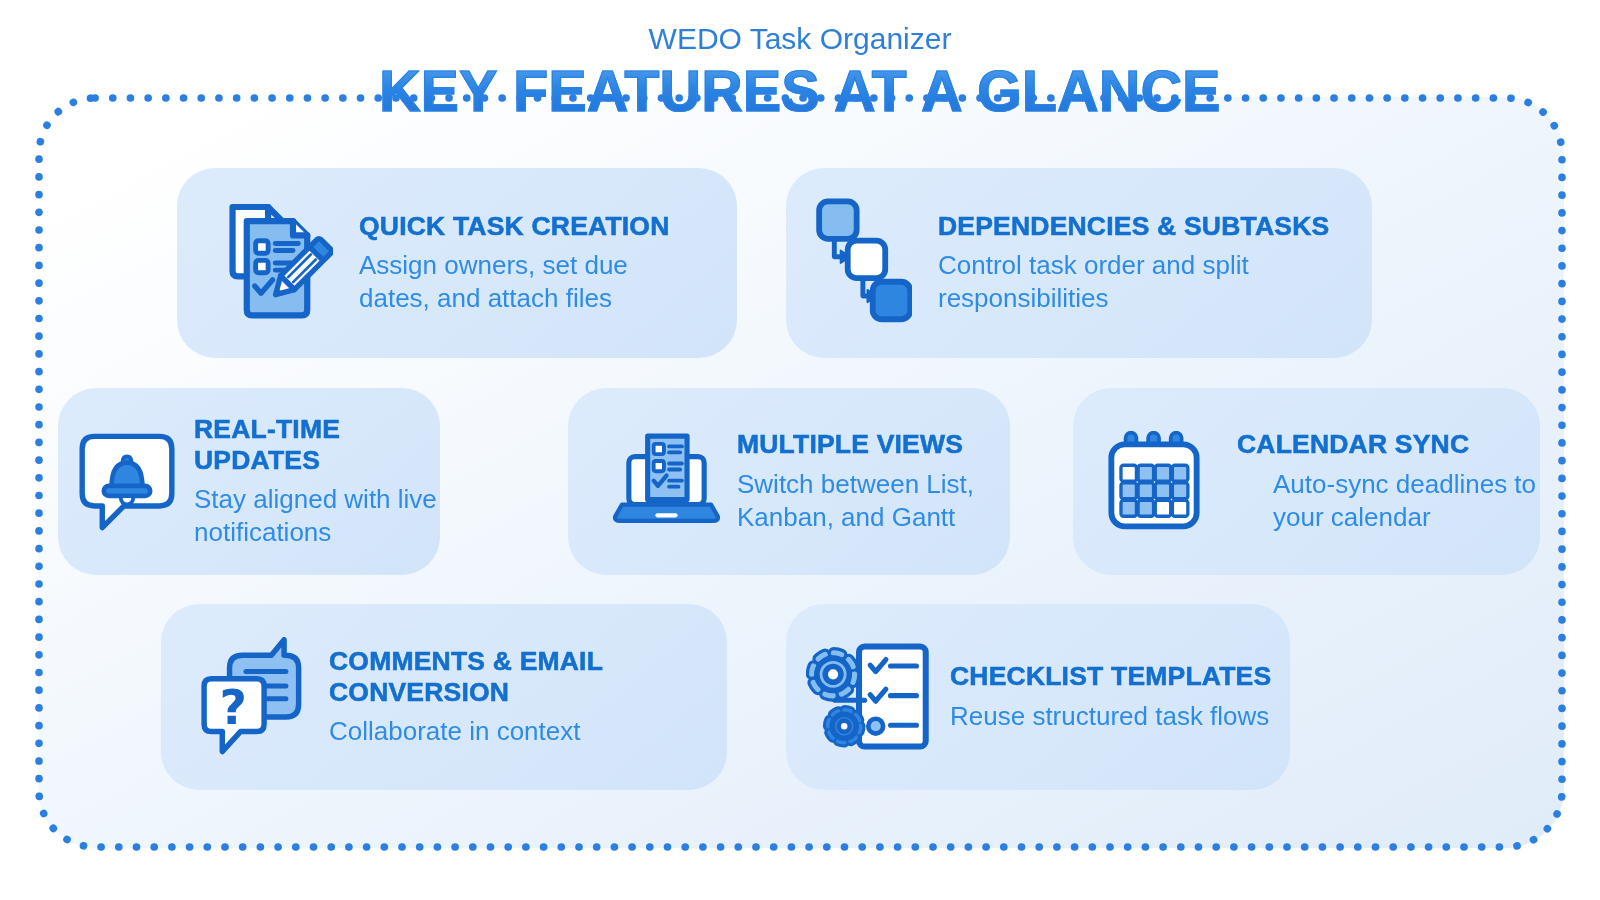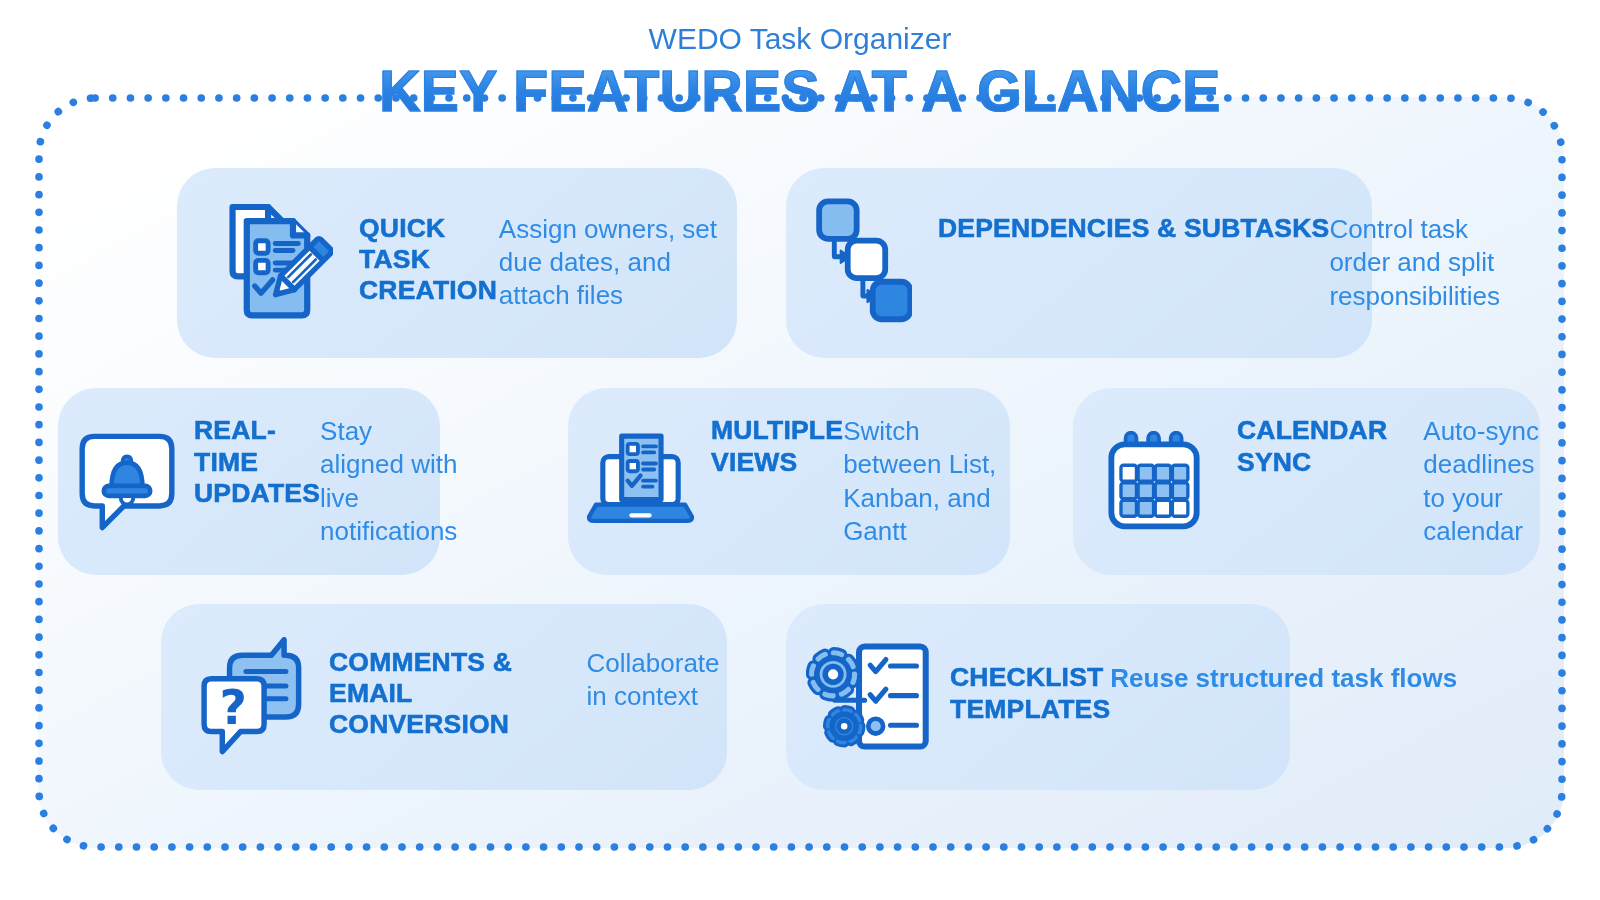--- a/index.html
+++ b/index.html
@@ -22,42 +22,42 @@
     font-size:57px; font-weight:800; letter-spacing:0.5px; line-height:1.05;
     color:#2b82e2;
     background-image:linear-gradient(180deg,#4f9eec 0%,#2b84e4 45%,#1e72d8 100%);
     -webkit-background-clip:text; background-clip:text; -webkit-text-fill-color:transparent;
     -webkit-text-stroke:1.2px #2b82e2; }
 
   .card { position:absolute; display:flex; align-items:center; z-index:2;
     background:linear-gradient(140deg,#dcebfc 0%,#d7e8fb 55%,#d2e4f9 100%);
     border-radius:38px; }
   .card-icon { flex:0 0 auto; display:flex; align-items:center; justify-content:center; }
-  .card-text { display:flex; flex-direction:row; }
+  .card-text { display:flex; flex-direction:column; }
   .card-title { font-weight:800; color:#1470cf; font-size:26.5px; letter-spacing:0.2px;
     line-height:1.18; margin-bottom:7px; -webkit-text-stroke:0.6px #1470cf; }
   .card-desc { color:#2f8ce6; font-size:26px; line-height:1.27; }
 
   
   .c1 { left:177px; top:168px; width:560px; height:190px; padding-left:36px; gap:26px; }
   .c1 .card-desc { max-width:305px; }
   .c2 { left:786px; top:168px; width:586px; height:190px; padding-left:26px; gap:26px; }
   .c2 .card-desc { max-width:375px; }
   .c2 .card-title { white-space:nowrap; }
   .c3 { left:58px; top:388px; width:382px; height:187px; padding-left:18px; gap:16px; }
   .c3 .card-desc { max-width:295px; }
-  .c4 { left:568px; top:388px; width:442px; height:187px; padding-left:16px; gap:14px; }
+  .c4 { left:568px; top:388px; width:442px; height:187px; padding-left:42px; gap:14px; }
   .c4 .card-desc { max-width:275px; }
   .c5 { left:1073px; top:388px; width:467px; height:187px; padding-left:30px; gap:32px; }
   .c5 .card-desc { max-width:265px;margin-left:36px; }
   .c6 { left:161px; top:604px; width:566px; height:186px; padding-left:34px; gap:14px; }
   .c6 .card-title { max-width:300px; }
   .c6 .card-desc { max-width:310px; }
   .c7 { left:786px; top:604px; width:504px; height:186px; padding-left:20px; gap:12px; }
-  .c7 .card-desc { max-width:380px; white-space:nowrap;font-weight:bold; }
+  .c7 .card-desc { max-width:380px; white-space:nowrap; }
 </style>
 </head>
 <body>
 
 <div class="stage">
 
   <div class="frame-bg"></div>
 
   <svg class="dots-svg" width="1600" height="900" viewBox="0 0 1600 900">
     <rect x="39" y="98" width="1523" height="749" rx="56" fill="none" stroke="#2b7fe0" stroke-width="7.6" stroke-linecap="round" stroke-dasharray="0.1 17.6"></rect>

